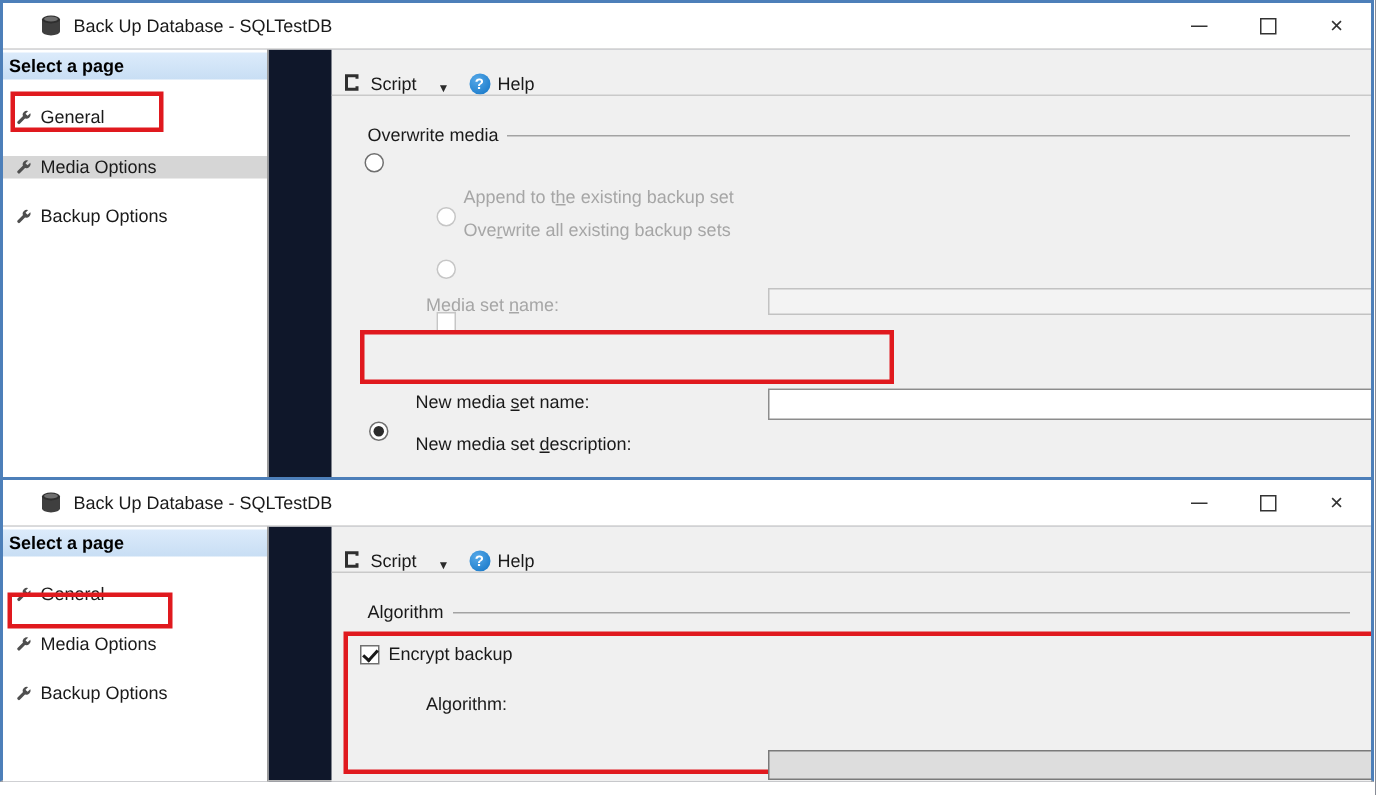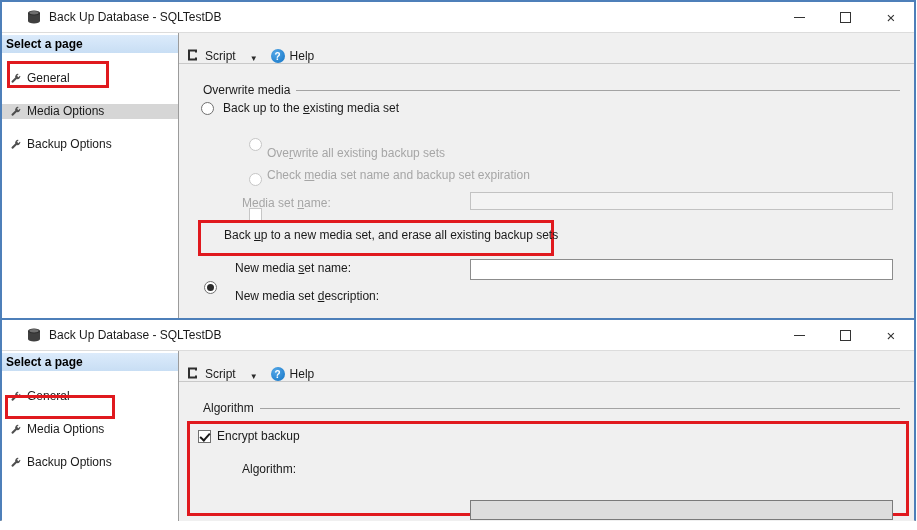--- a/index.html
+++ b/index.html
@@ -10,21 +10,21 @@
   .dlg1{top:0;height:318px;border-bottom:none;}
   .dlg2{top:318px;height:203px;border-bottom:1px solid #b7b7b7;}
   .titlebar{height:30px;background:#fff;border-bottom:1px solid #dcdcdc;display:flex;align-items:center;position:relative;}
   .db-ico{margin-left:24px;width:16px;height:16px;flex:0 0 auto;}
   .t-title{margin-left:7px;white-space:nowrap;}
   .winbtns{margin-left:auto;display:flex;height:100%;}
   .winbtn{width:46px;height:100%;display:flex;align-items:center;justify-content:center;cursor:default;}
   .min-g{width:11px;height:0;border-top:1px solid #333;}
   .max-g{width:9px;height:9px;border:1px solid #333;}
   .close-g{font-size:15px;color:#333;line-height:1;}
-  .dbody{display:flex;height:calc(100% - 30px);}
+  .dbody{display:flex;height:calc(100% - 30px);gap:42px;}
   .sidebar{width:177px;background:#fff;border-right:1px solid #9b9b9b;box-sizing:border-box;position:relative;flex:0 0 auto;}
   .sb-header{height:18px;margin-top:2px;background:linear-gradient(#dcebfb,#c8def4);font-weight:bold;
              padding:2px 0 0 4px;box-sizing:border-box;color:#000;}
   .sb-item{height:15px;display:flex;align-items:center;padding-left:7px;margin-top:18px;}
   .sb-item.sel{background:#d6d6d6;}
   .sb-item .wrench{width:13px;height:13px;margin-right:5px;flex:0 0 auto;}
   .pane{flex:1;background:#f0f0f0;position:relative;overflow:hidden;}
   .toolbar{position:absolute;left:0;top:0;right:0;height:30px;display:flex;align-items:flex-end;}
   .tb-sep{position:absolute;left:0;top:30px;right:0;height:0;border-top:1px solid #c9c9c9;}
   .script-ico{margin-left:6px;width:15px;height:16px;}
@@ -121,36 +121,34 @@
         <span class="tb-label">Help</span>
       </div>
       <div class="tb-sep"></div>
 
       <div class="abs grp-hdr">
         <span class="lbl">Overwrite media</span>
         <span class="grp-line"></span>
       </div>
 
       <div class="abs radio" style="left:22px;top:69px;"></div>
-      <div class="abs lbl" style="left:44px;top:69px;"><span>Back up to the </span><span class="mn">e</span><span>xisting media set</span></div>
 
       <div class="abs radio dis" style="left:70px;top:92px;"></div>
+      <div class="abs lbl dim" style="left:88px;top:92px;"><span>Append to t</span><span class="mn">h</span><span>e existing backup set</span></div>
 
       <div class="abs radio dis" style="left:70px;top:114px;"></div>
       <div class="abs lbl dim" style="left:88px;top:114px;"><span>Ove</span><span class="mn">r</span><span>write all existing backup sets</span></div>
 
       <div class="abs checkbox dis" style="left:70px;top:136px;"></div>
-      <div class="abs lbl dim" style="left:88px;top:136px;"><span>Check </span><span class="mn">m</span><span>edia set name and backup set expiration</span></div>
 
       <div class="abs lbl dim" style="left:63px;top:164px;"><span>Media set </span><span class="mn">n</span><span>ame:</span></div>
       <input class="abs tinput dis" style="left: 291px; top: 159px; width: 423px; height: 18px;" disabled="" value="">
 
       <div class="redbox" style="left:19px;top:187px;width:356px;height:36px;"></div>
       <div class="abs radio checked" style="left:25px;top:196px;"></div>
-      <div class="abs lbl" style="left:45px;top:196px;"><span>Back </span><span class="mn">u</span><span>p to a new media set, and erase all existing backup sets</span></div>
 
       <div class="abs lbl" style="left:56px;top:229px;"><span>New media </span><span class="mn">s</span><span>et name:</span></div>
       <input class="abs tinput" style="left: 291px; top: 226px; width: 423px; height: 21px;" value="">
 
       <div class="abs lbl" style="left:56px;top:257px;"><span>New media set </span><span class="mn">d</span><span>escription:</span></div>
 
     </div>
   </div>
 </div>
 

